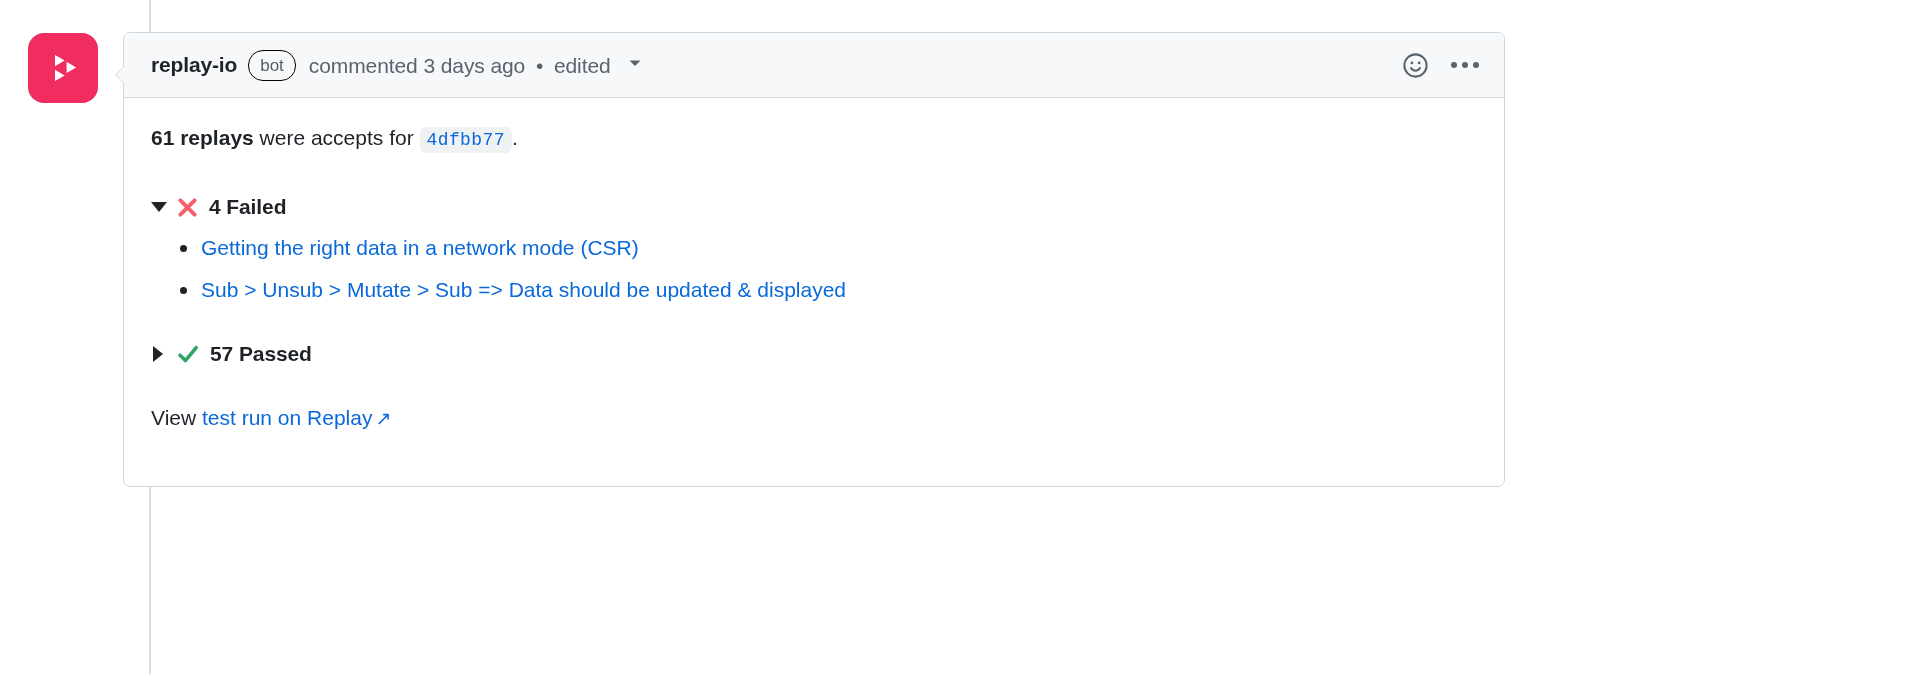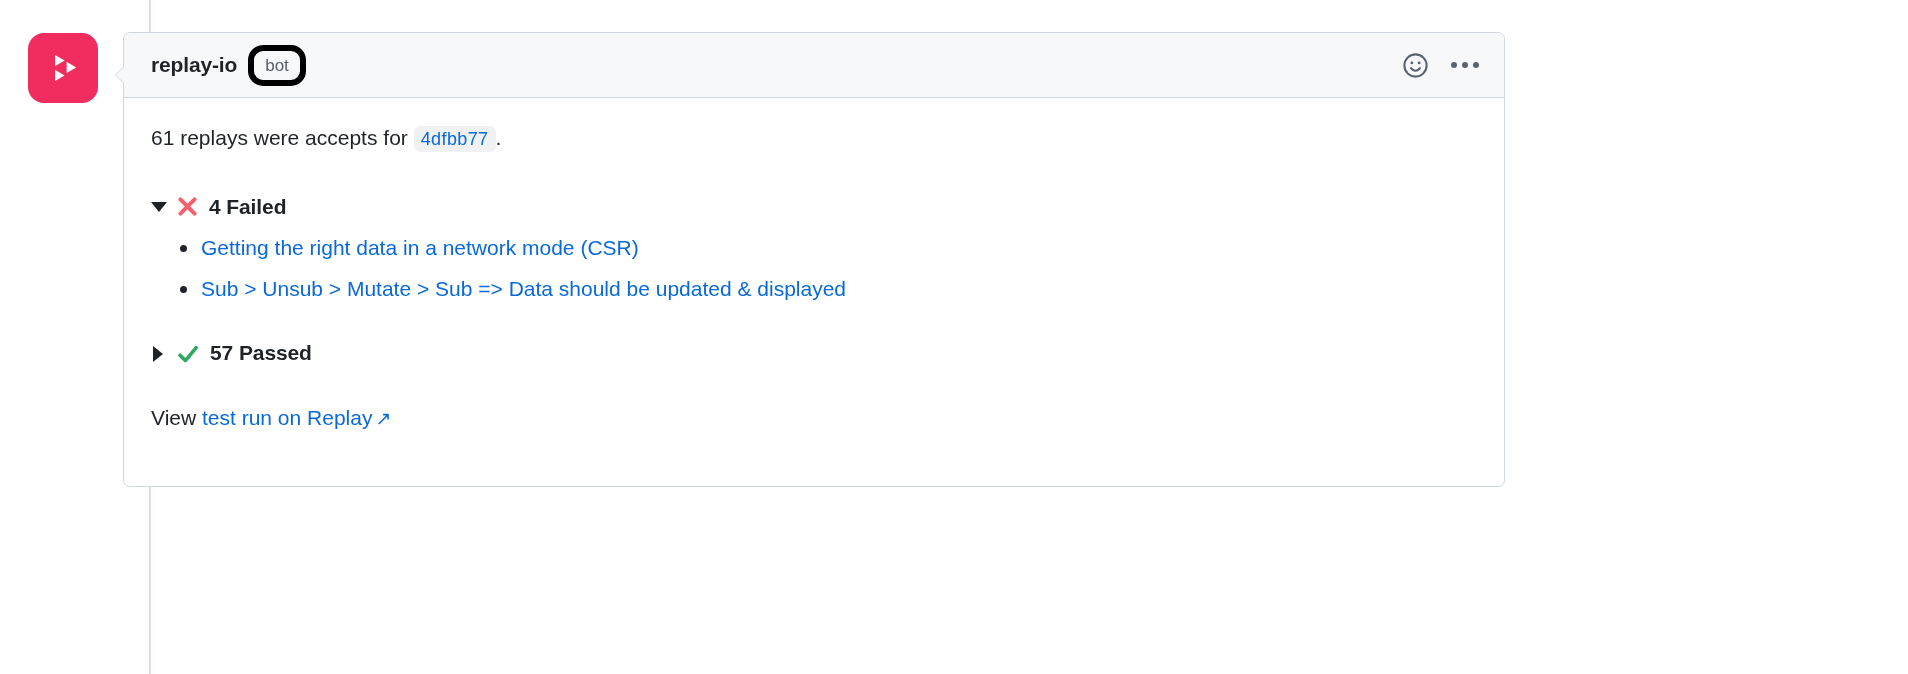--- a/index.html
+++ b/index.html
@@ -97,21 +97,21 @@
     font-size: 21px;
     color: #1f2328;
     letter-spacing: -0.15px;
   }
   .bot-badge {
     margin-left: 11px;
     display: inline-flex;
     align-items: center;
     height: 29px;
     padding: 0 11px;
-    border: 6px solid #000000;
+    border: 1px solid #000000;
     border-radius: 15px;
     font-size: 17px;
     line-height: 1;
     color: #57606a;
     background: transparent;
     font-weight: 400;
   }
   .commented-meta {
     margin-left: 13px;
     font-size: 21px;
@@ -165,24 +165,24 @@
   
   .comment-body {
     padding: 24px 27px 30px 27px;
     font-size: 21px;
     line-height: 1.55;
     color: #1f2328;
   }
   .body-line {
     margin: 0 0 14px 0;
   }
-  .strong { font-weight: 400; }
+  .strong { font-weight: 700; }
 
   code.hash {
-    font-family: Liberation Sans, sans-serif;
+    font-family: Liberation Mono, monospace;
     font-size: 18px;
     background: #eff1f3;
     color: #0969da;
     padding: 3px 7px;
     border-radius: 6px;
     letter-spacing: 0.4px;
     text-align: right;
   }
   .period { color: #1f2328; }
 
@@ -280,20 +280,31 @@
 </div>
 
 <div class="comment">
   <span class="notch-outer"></span>
   <span class="notch-inner"></span>
 
   <div class="comment-header">
     <div class="header-left">
       <span class="author">replay-io</span>
       <span class="bot-badge">bot</span>
+      <span class="commented-meta">
+        <span>commented</span>
+        <span>3 days ago</span>
+        <span class="meta-sep">•</span>
+        <span class="edited-label">edited</span>
+        <span class="caret-down">
+          <svg width="16" height="16" viewBox="0 0 16 16" aria-hidden="true">
+            <path d="M2.5 5.5 L8 11 L13.5 5.5 Z" fill="#59636e"></path>
+          </svg>
+        </span>
+      </span>
     </div>
     <div class="header-right">
       <button class="icon-btn">
         <svg width="29" height="29" viewBox="0 0 24 24" fill="none" aria-hidden="true">
           <circle cx="12" cy="12" r="9.2" stroke="#59636e" stroke-width="1.7"></circle>
           <circle cx="9" cy="9.9" r="1.15" fill="#59636e"></circle>
           <circle cx="15" cy="9.9" r="1.15" fill="#59636e"></circle>
           <path d="M8.3 14.1c.9 1.5 2.2 2.2 3.7 2.2s2.8-.7 3.7-2.2" stroke="#59636e" stroke-width="1.7" stroke-linecap="round"></path>
         </svg>
       </button>

